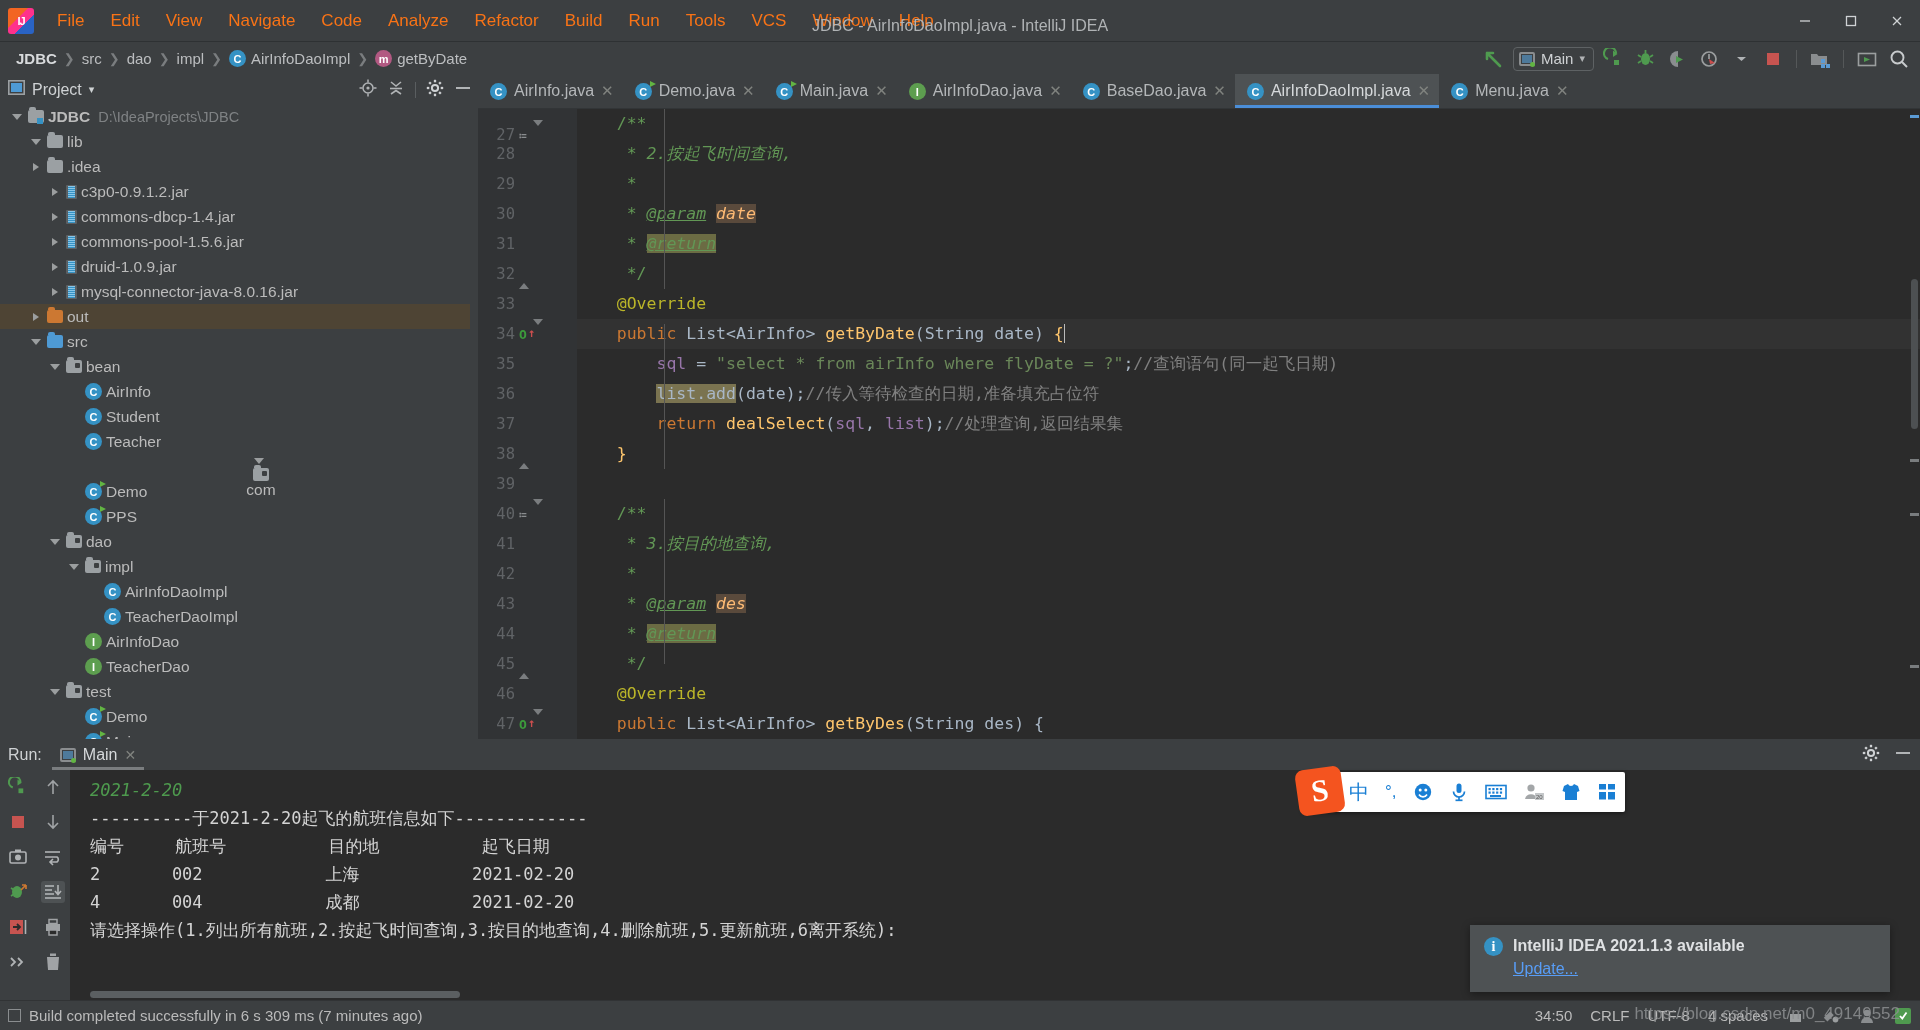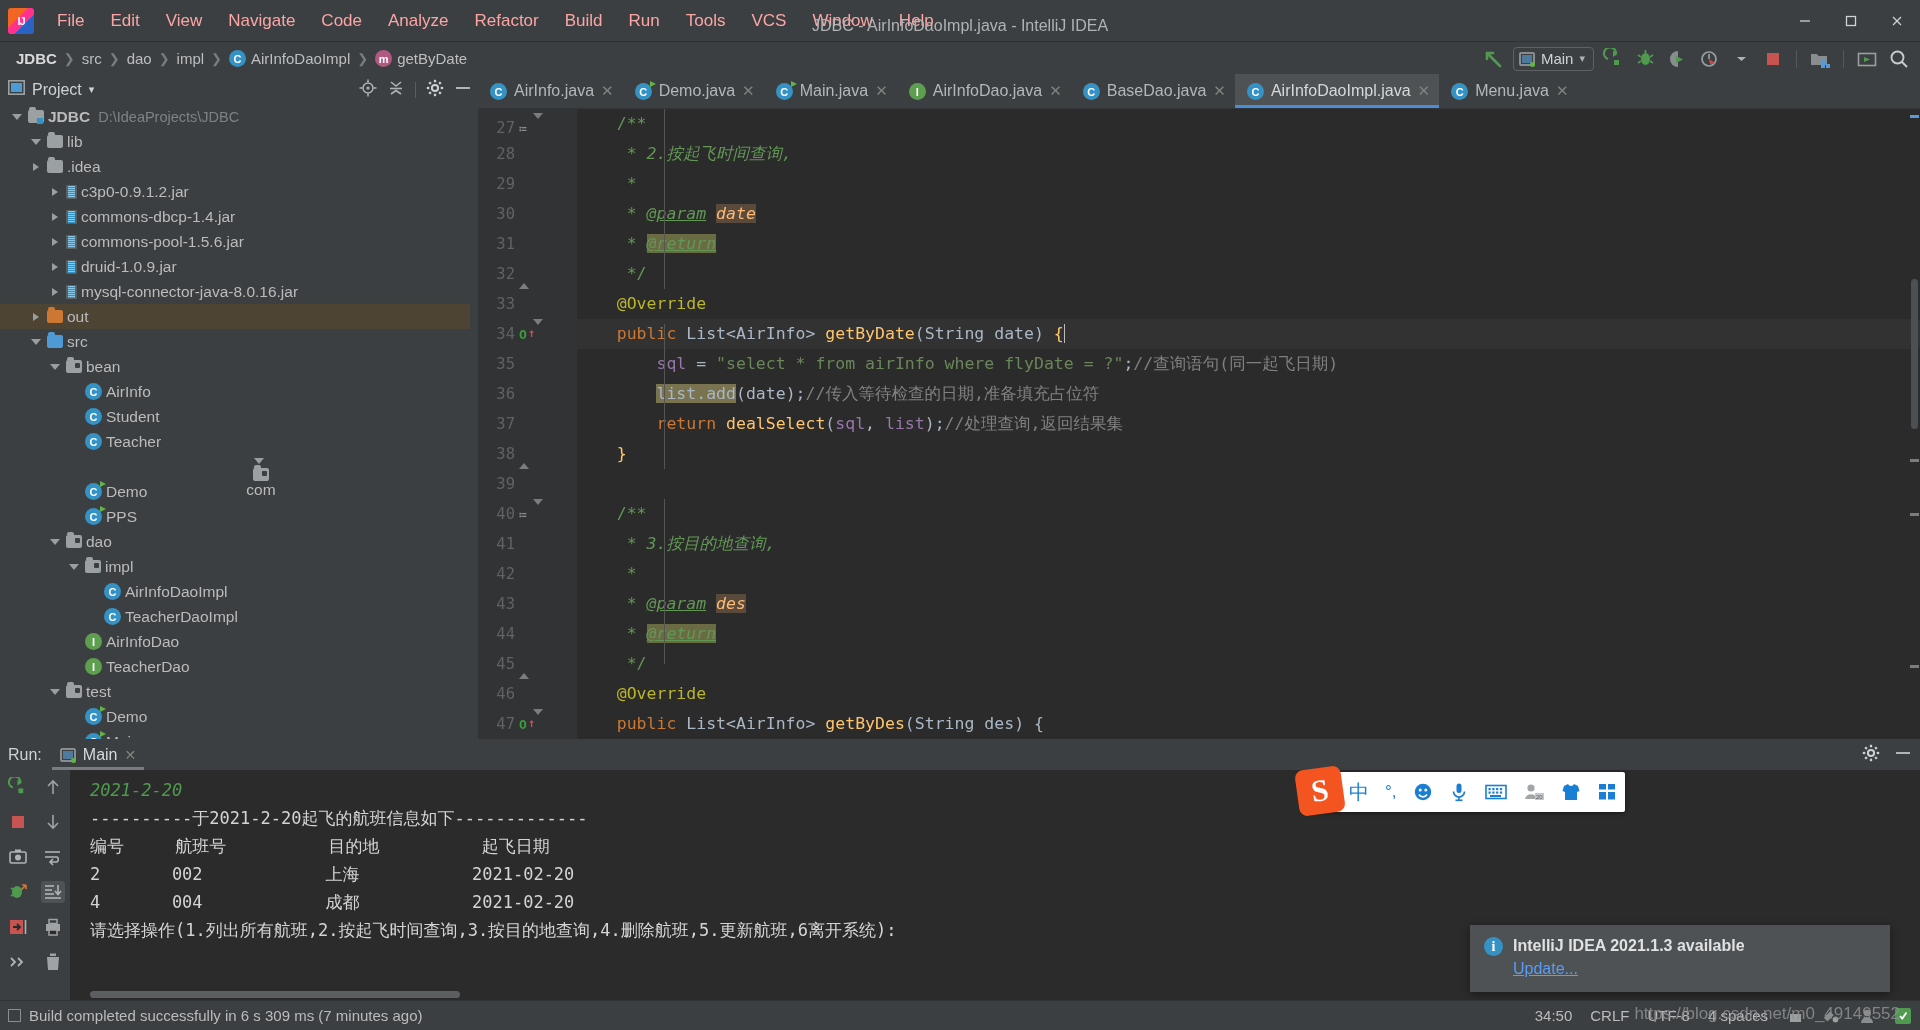--- a/index.html
+++ b/index.html
@@ -24,21 +24,21 @@
     background: linear-gradient(135deg,#f26522 0%, #f26522 38%, #ff318c 39%, #ff318c 62%, #2a63c4 63%, #2a63c4 100%);
     border-radius:3px; position:relative; flex:none;
   }
   .logo::after{
     content:"IJ"; position:absolute; left:0; top:0; right:0; bottom:0;
     color:#fff; font-size:11px; font-weight:bold; display:flex;
     align-items:center; justify-content:center; letter-spacing:-1px;
   }
   .menu { display:flex; align-items:center; gap:0px; }
   .menu-item {
-    font-size:17px; color:#fca5a5; padding:4px 13px; cursor:default;
+    font-size:17px; color:#f97316; padding:4px 13px; cursor:default;
     white-space:nowrap; line-height:22px;
   }
   .win-title{
     position:absolute; left:0; right:0; text-align:center;
     font-size:16px; color:#b0b3b5; pointer-events:none;
     top:17px;
   }
   .win-btns{ position:absolute; right:0; top:0; height:42px; display:flex; align-items:center; }
   .win-btn{ width:46px; height:42px; display:flex; align-items:center; justify-content:center; color:#cfd2d4; font-size:16px;}
 
@@ -728,21 +728,21 @@
       </div>
       <div class="tab">
         <span><span class="badge-ic bi-class">C</span></span>
         <span>Menu.java</span>
         <span class="x">✕</span>
       </div>
     </div>
 
   <div class="editor">
     <div class="gutter" id="gutter">
-        <div class="gutter-line" style="top: 4px;">
+        <div class="gutter-line" style="top: 11px;">
           <span class="gnum">27</span>
           <span class="gicons">
             <span class="impl-ic">≔</span>
             <span><span class="fold-tri"></span></span>
           </span>
         </div>
         <div class="gutter-line" style="top: 30px;">
           <span class="gnum">28</span>
           <span class="gicons"></span>
         </div>

